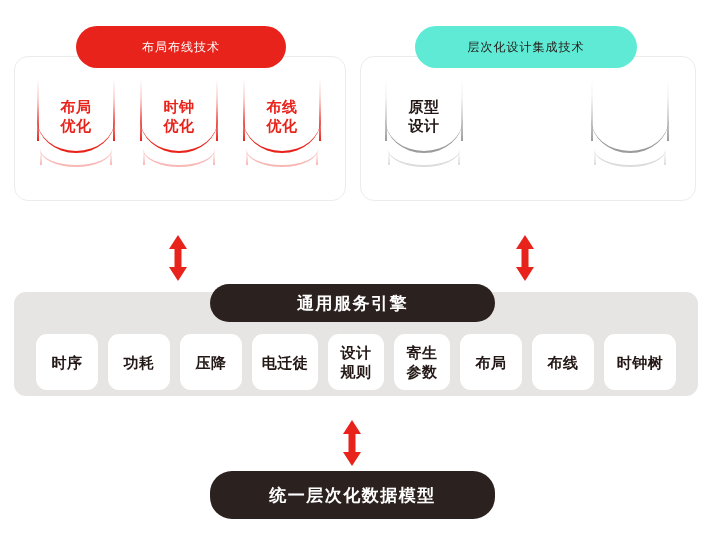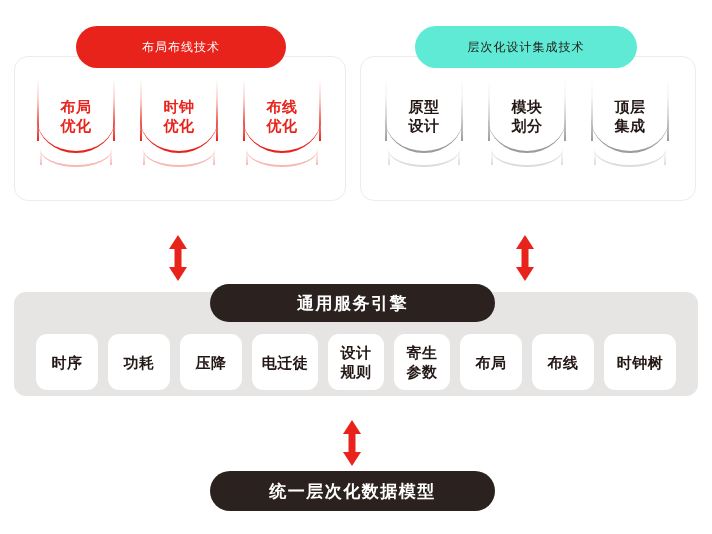--- a/index.html
+++ b/index.html
@@ -189,21 +189,21 @@
     display: flex;
     align-items: center;
     justify-content: center;
     font-size: 17px;
     font-weight: bold;
     letter-spacing: 1.5px;
     box-sizing: border-box;
     z-index: 6;
   }
   #engine-pill { left: 210px; top: 284px; width: 285px; height: 38px; }
-  #model-pill  { left: 210px; top: 471px; width: 285px; height: 40px; }
+  #model-pill  { left: 210px; top: 471px; width: 285px; height: 48px; }
 
   #chip-row {
     position: absolute;
     left: 14px;
     top: 348px;
     width: 684px;
     height: 56px;
   }
   .chip {
     position: absolute;
@@ -263,34 +263,26 @@
     <div class="cyl-row">
 
       <div class="cyl gray" style="left:24px; top:22px;">
         <div class="body"></div>
         <div class="wall l"></div>
         <div class="wall r"></div>
         <div class="shadow"></div>
         <div class="label"><span>原型</span><br><span>设计</span></div>
       </div>
 
-      <div class="cyl gray" style="left:127px; top:22px;">
-        <div class="body"></div>
-        <div class="wall l"></div>
-        <div class="wall r"></div>
-        <div class="shadow"></div>
-        <div class="label"><span>模块</span><br><span>划分</span></div>
-      </div>
 
       <div class="cyl gray" style="left:230px; top:22px;">
         <div class="body"></div>
         <div class="wall l"></div>
         <div class="wall r"></div>
         <div class="shadow"></div>
-        <div class="label"><span>顶层</span><br><span>集成</span></div>
       </div>
 
     </div>
   </div>
 
   <div class="header-pill" id="header-left">布局布线技术</div>
 
   <div class="header-pill" id="header-right">层次化设计集成技术</div>
 
   <div class="arrow" style="left:167px; top:235px;">

